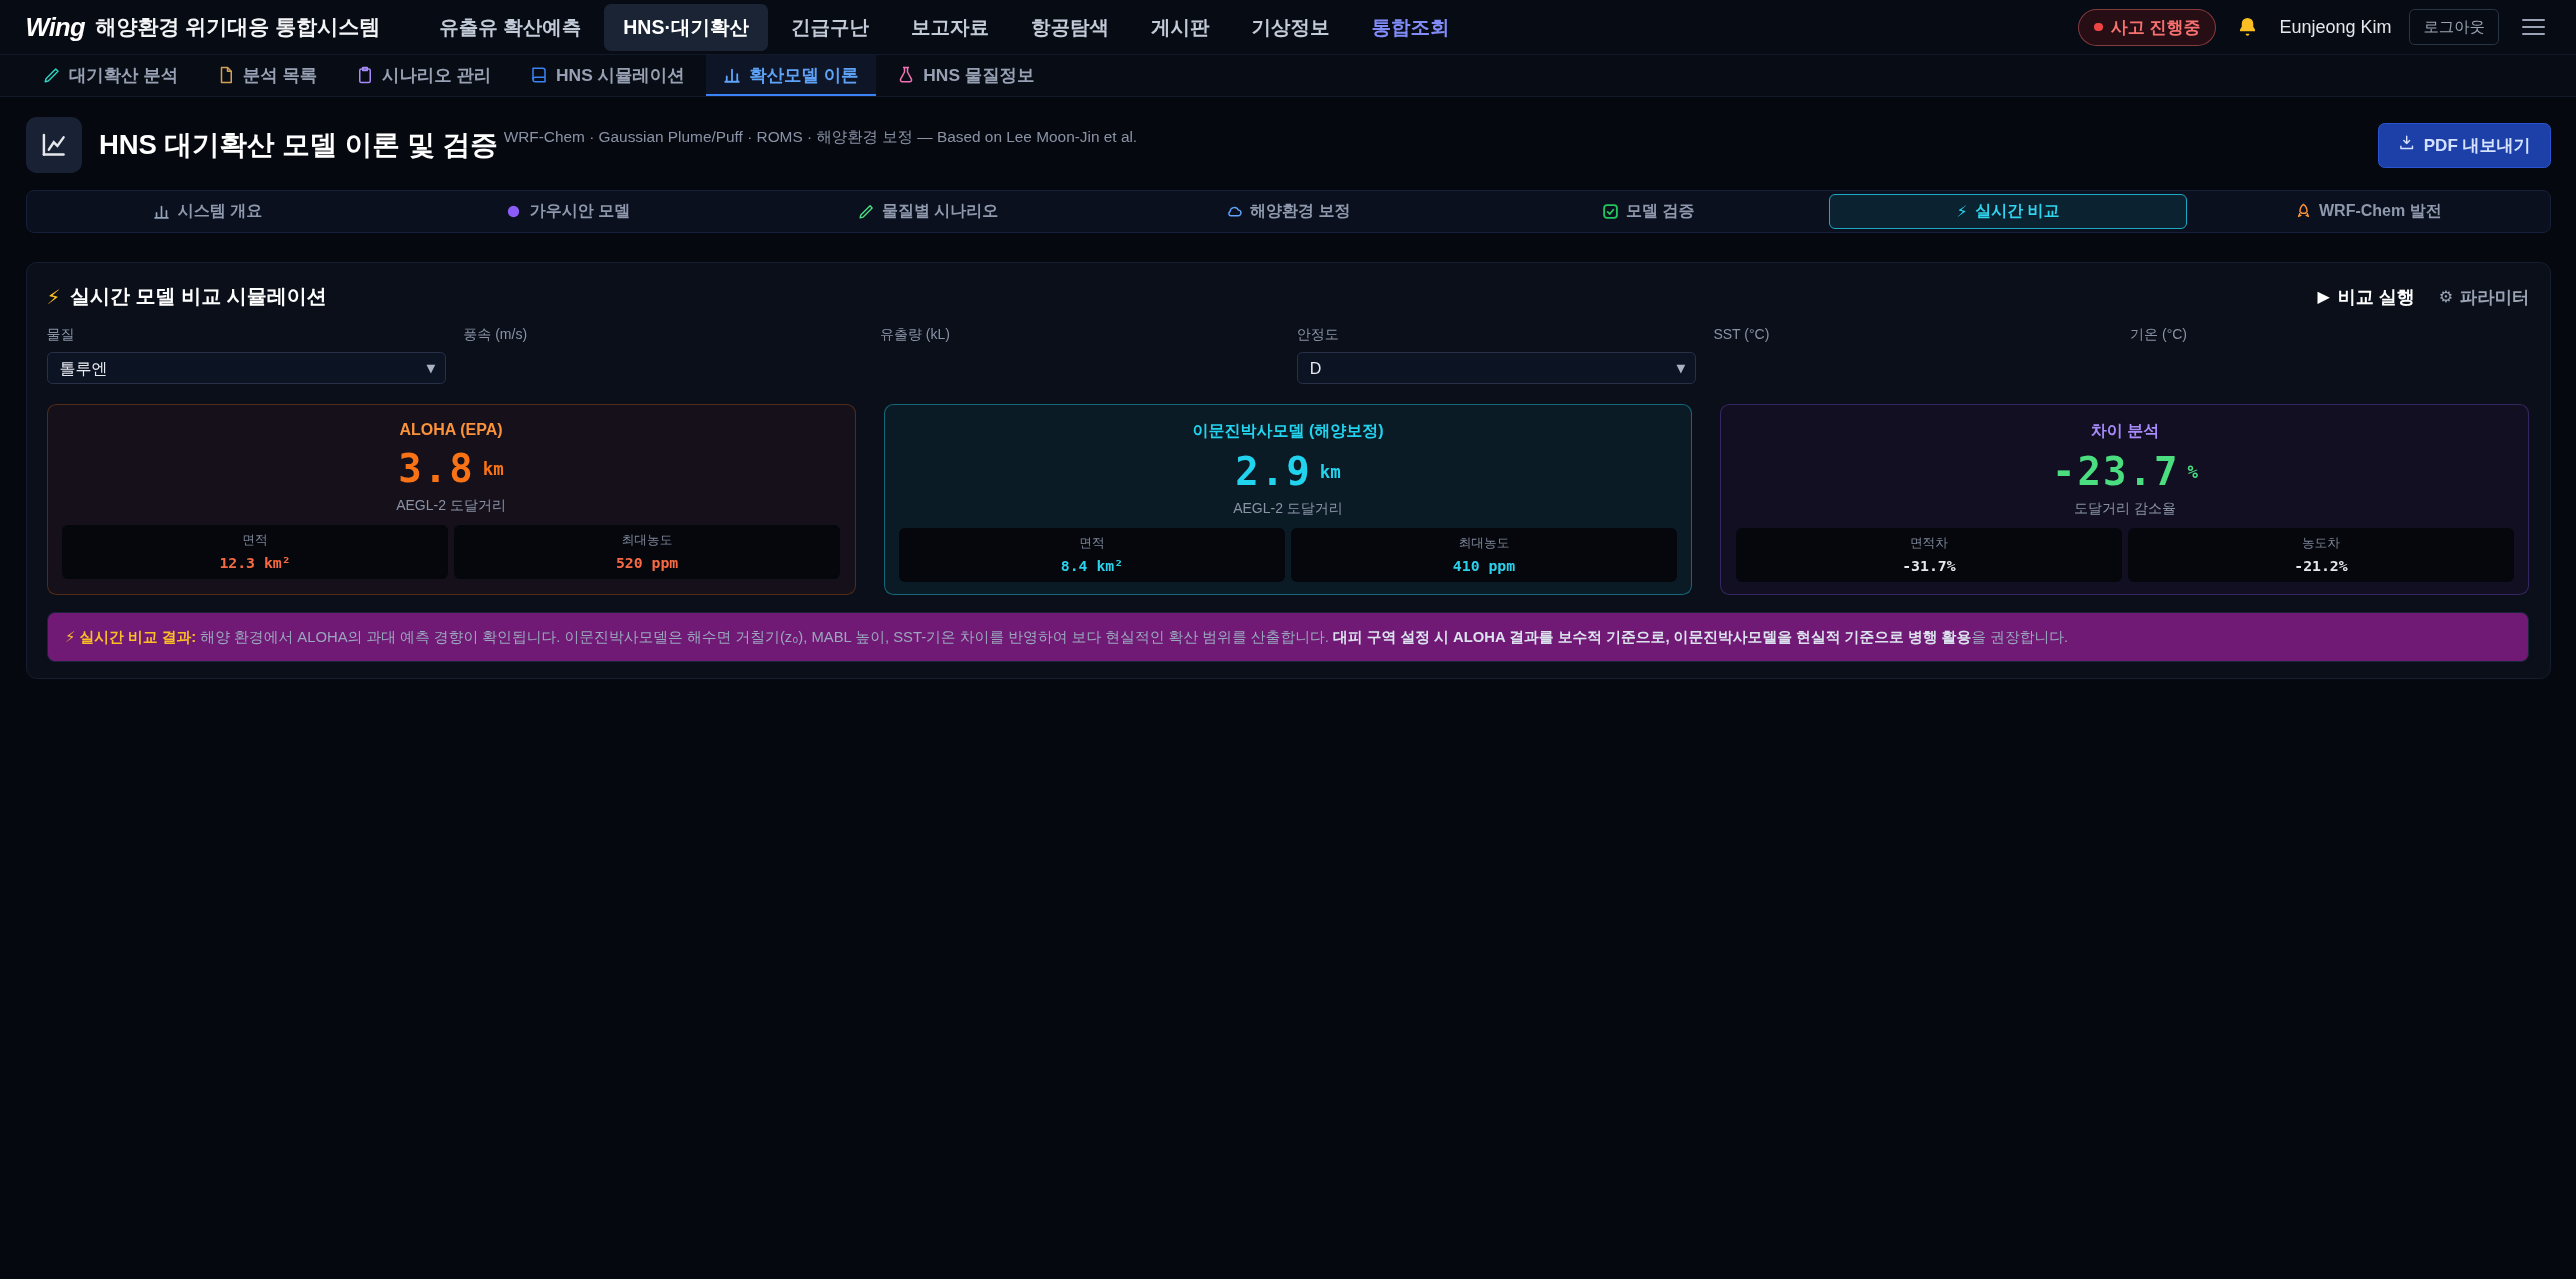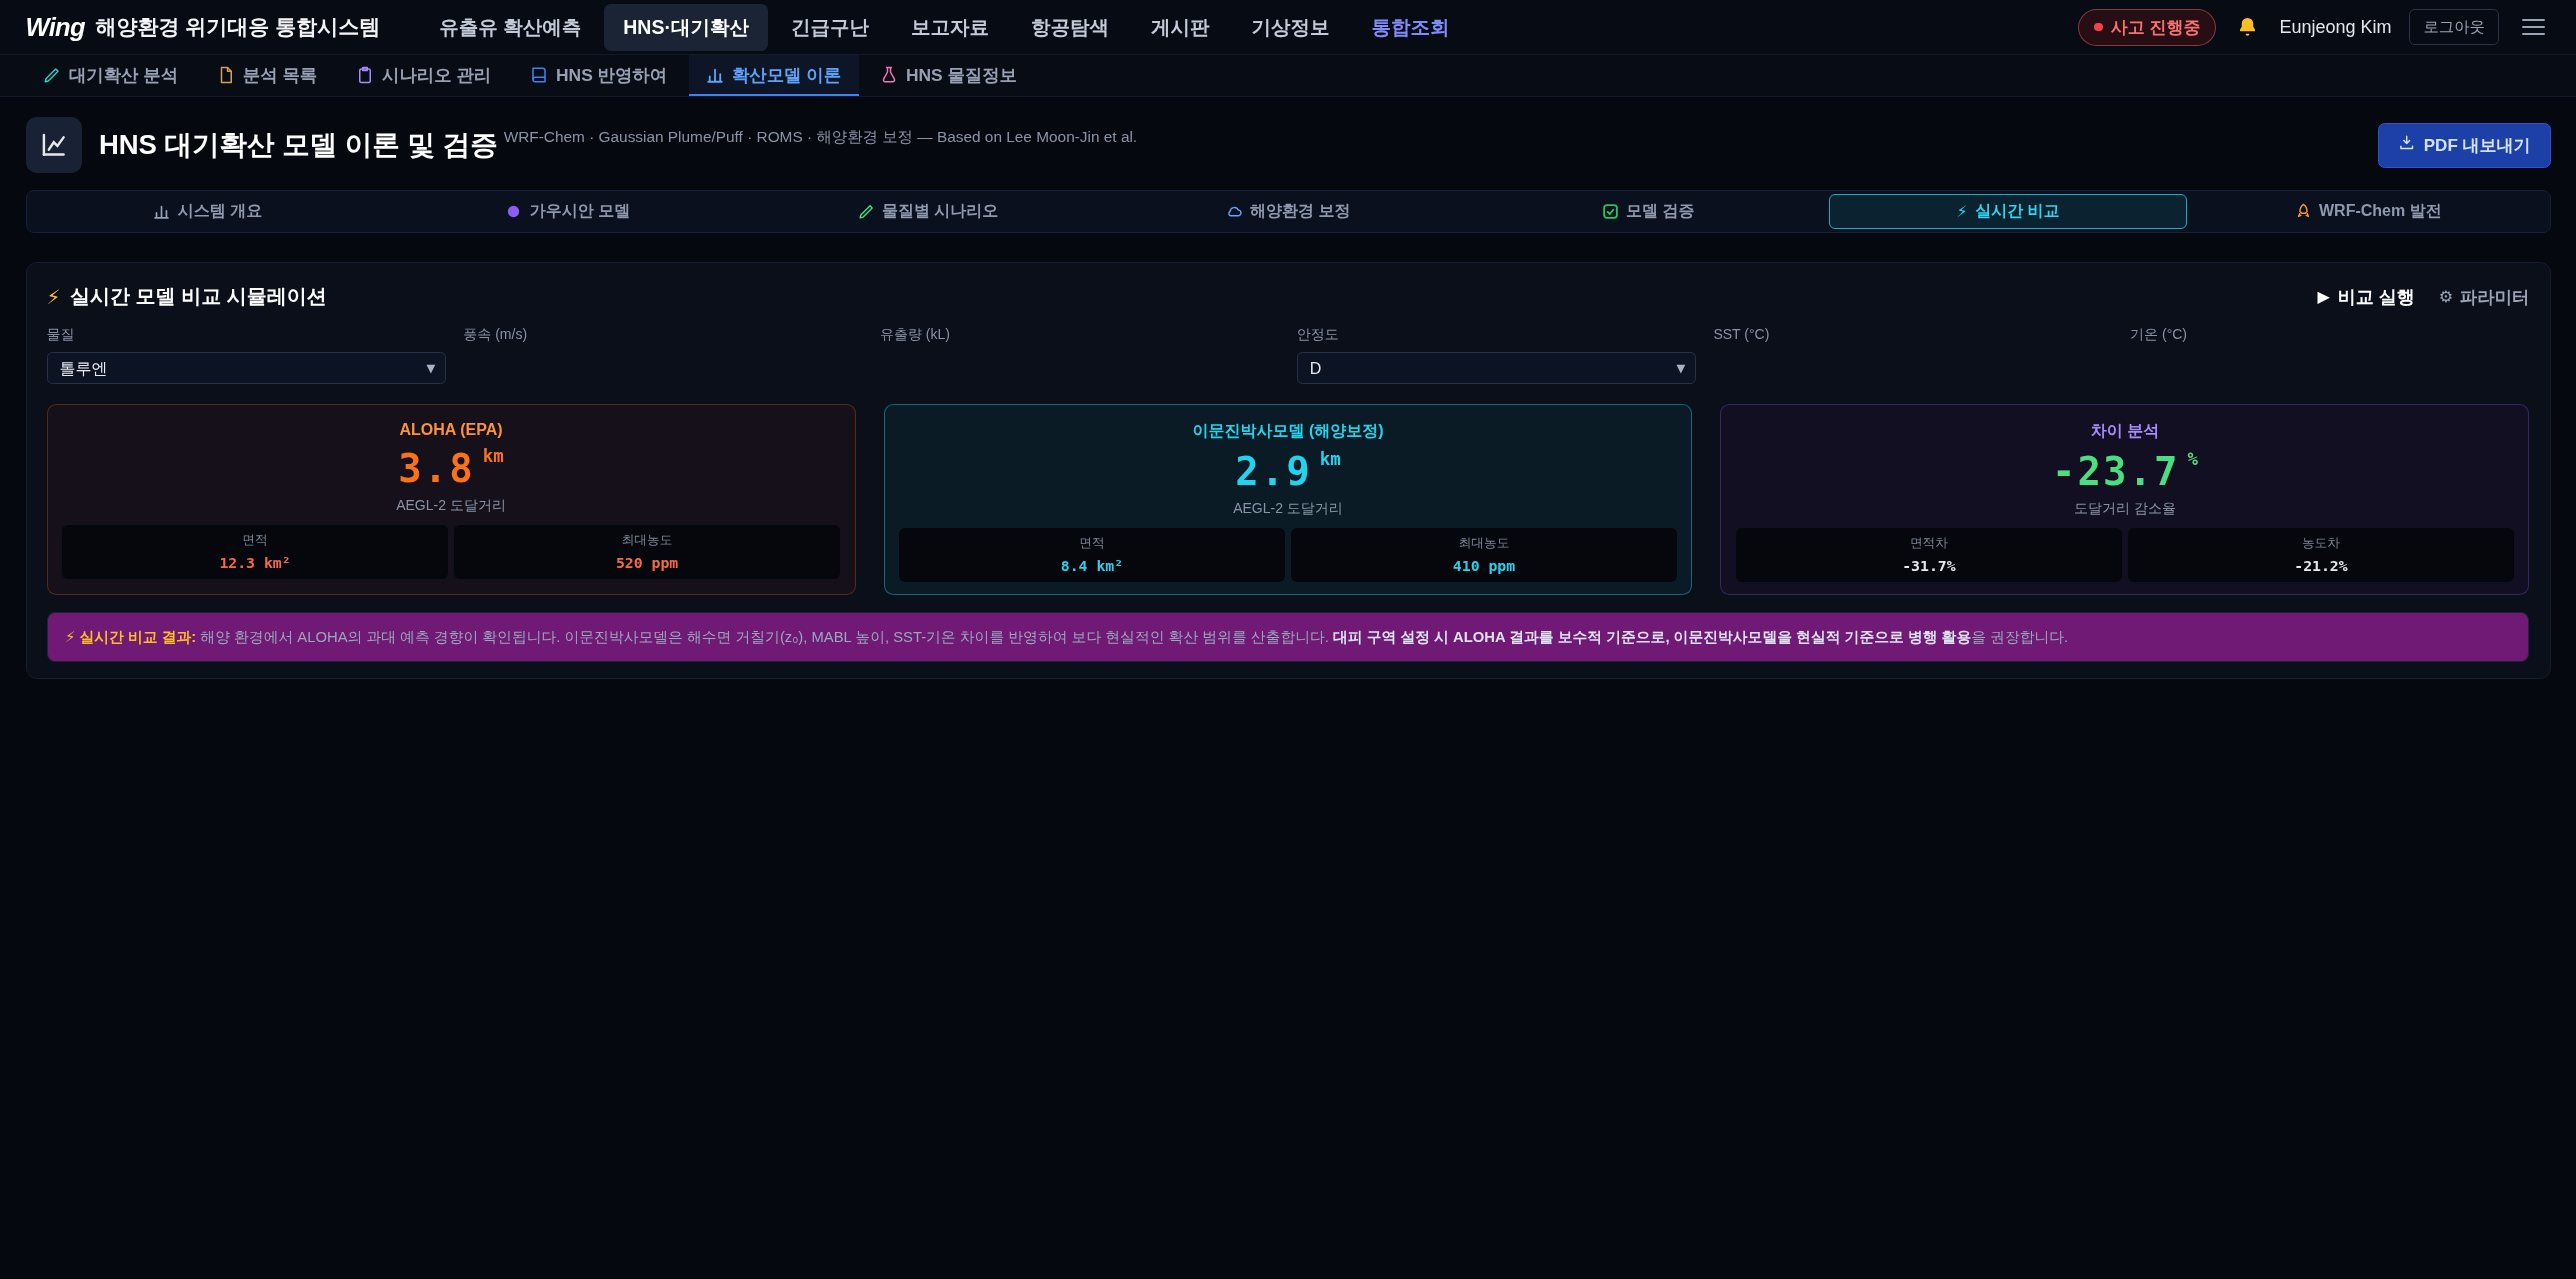--- a/index.html
+++ b/index.html
@@ -86,21 +86,21 @@
   
   .results{display:grid;grid-template-columns:repeat(3,1fr);gap:28px;padding:0 2.7px}
   .rcard{border-radius:9.4px;padding:13.4px 14.8px 12px;text-align:center;border:0.7px solid transparent}
   .rcard.aloha{background:#151019;border-color:rgba(249,115,22,.28)}
   .rcard.lee{background:#0b1b26;border-color:rgba(34,211,238,.42)}
   .rcard.diff{background:#120f22;border-color:rgba(139,92,246,.3)}
   .rcard-title{font-size:16px;font-weight:700;margin:2.7px 0 6.7px}
   .aloha .rcard-title{color:#fb923c}
   .lee .rcard-title{color:#22d3ee}
   .diff .rcard-title{color:#a78bfa}
-  .rcard-valueline{display:flex;align-items:flex-start;justify-content:center;gap:8px}
+  .rcard-valueline{display:flex;align-items:center;justify-content:center;gap:8px}
   .rcard-value{font-family:"DejaVu Sans Mono",monospace;font-size:39px;font-weight:700;letter-spacing:2px}
   .rcard-unit{font-family:"DejaVu Sans Mono",monospace;font-size:17.4px;font-weight:700}
   .aloha .rcard-value,.aloha .rcard-unit{color:#f97316}
   .lee .rcard-value,.lee .rcard-unit{color:#22d3ee}
   .diff .rcard-value,.diff .rcard-unit{color:#4ade80}
   .rcard-caption{font-size:14px;color:#8a93a6;margin:5.4px 0 10.7px}
   .rstats{display:grid;grid-template-columns:1fr 1fr;gap:6.7px}
   .rstat{background:#05070d;border-radius:6px;padding:6.7px 5.4px 8px}
   .rstat-label{font-size:12.7px;color:#7d8799;margin-bottom:4.7px}
   .rstat-value{font-family:"DejaVu Sans Mono",monospace;font-size:14.8px;font-weight:700}
@@ -172,21 +172,21 @@
         <rect x="5" y="4" width="14" height="18" rx="2"></rect>
         <path d="M9 2h6v4H9z"></path>
       </svg>
     <span>시나리오 관리</span>
   </div>
   <div class="subtab">
     <svg viewBox="0 0 24 24" fill="none" stroke="#3b82f6" stroke-width="2" stroke-linejoin="round">
         <path d="M4 3h13a3 3 0 0 1 3 3v15H7a3 3 0 0 1-3-3z"></path>
         <path d="M4 18a3 3 0 0 1 3-3h13"></path>
       </svg>
-    <span>HNS 반영하여</span>
+    <span>HNS 시뮬레이션</span>
   </div>
   <div class="subtab active">
     <svg viewBox="0 0 24 24" fill="none" stroke="#60a5fa" stroke-width="2.4" stroke-linecap="round">
         <path d="M5 20v-6M12 20V5M19 20v-9"></path>
         <path d="M3 21h18"></path>
       </svg>
     <span>확산모델 이론</span>
   </div>
   <div class="subtab">
     <svg viewBox="0 0 24 24" fill="none" stroke="#f472b6" stroke-width="2" stroke-linejoin="round">

